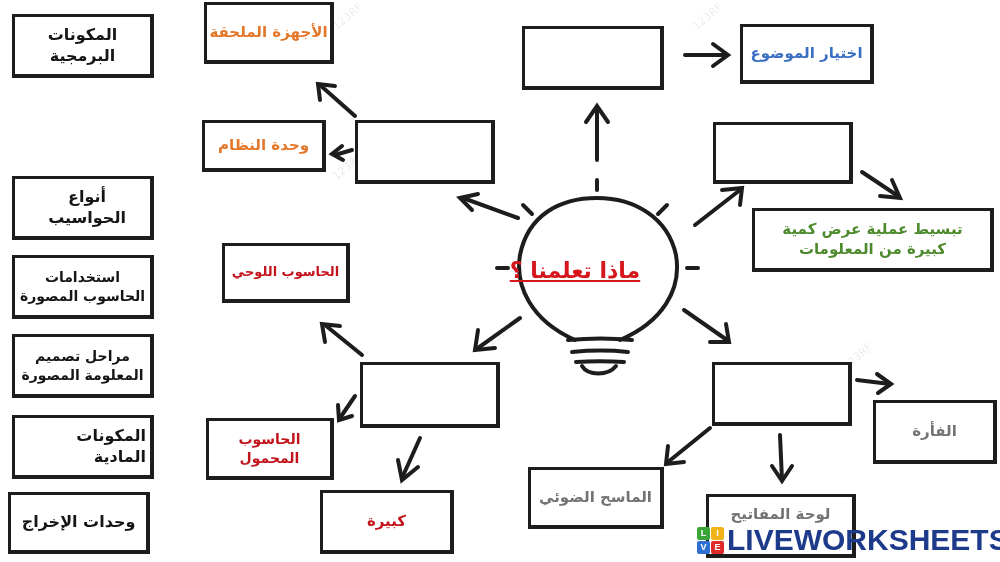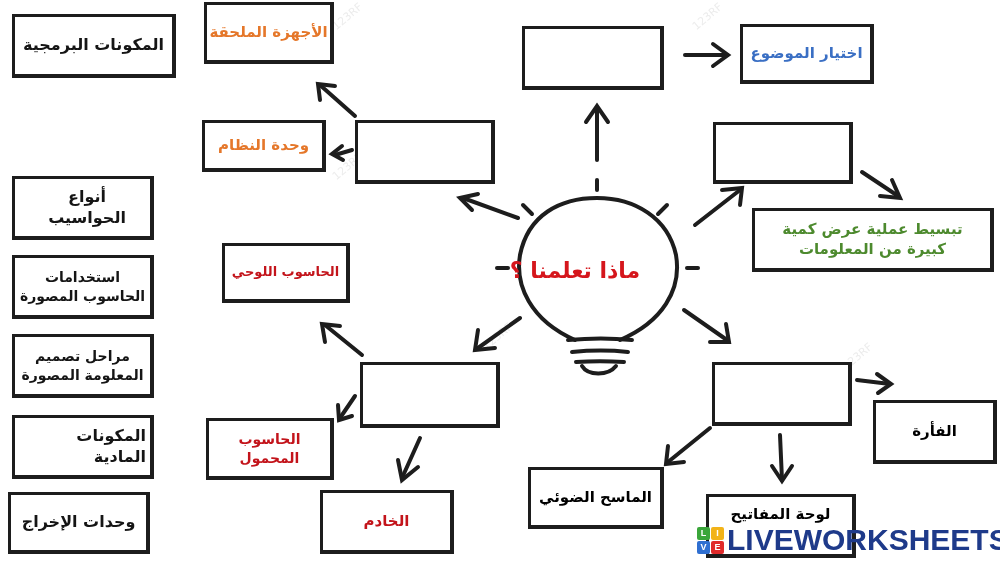--- a/index.html
+++ b/index.html
@@ -21,25 +21,26 @@
     font-weight: bold;
     line-height: 1.3;
   }
   .box.drop { cursor: pointer; }
   .answer { cursor: grab; font-size: 16px; color: #151515; padding: 0 4px; }
   .label { font-size: 15px; }
   .orange { color: #e5772a; }
   .blue { color: #3a6fc4; }
   .green { color: #4d8a2e; }
   .red { color: #c3141b; }
-  .purple { color: #000000; }
+  .purple { color: #737373; }
   .center-title {
     position: absolute; left: 495px; top: 258px; width: 160px; text-align: center;
     direction: rtl; color: #d5161c; font-weight: bold; font-size: 22px;
     font-family: "DejaVu Sans", sans-serif;
+    text-decoration: underline;
   }
   .logo {
     position: absolute; left: 697px; top: 524px; height: 32px;
     display: flex; align-items: center;
   }
   .logo-tiles { display: grid; grid-template-columns: 13px 13px; grid-template-rows: 13px 13px; gap: 1px; margin-right: 3px; }
   .tile { display: flex; align-items: center; justify-content: center; font-size: 9px; font-weight: bold; color: #ffffff; font-family: "Liberation Sans", sans-serif; border-radius: 2px; }
   .logo-text { font-family: "Liberation Sans", sans-serif; font-weight: bold; font-size: 30px; color: #1e3a8a; letter-spacing: 0px; line-height: 1; }
   .watermark { position: absolute; color: rgba(200,200,200,0.35); font-size: 11px; font-family: "DejaVu Sans", sans-serif; transform: rotate(-40deg); pointer-events: none; }
 </style>
@@ -111,40 +112,40 @@
       <line x1="710" y1="428" x2="668" y2="462"></line>
       <polyline points="668,446 666,464 684,462"></polyline>
 
       <line x1="780" y1="435" x2="782" y2="480"></line>
       <polyline points="772,466 782,481 792,466"></polyline>
     </g>
   </svg>
 
   <div class="center-title">ماذا تعلمنا ؟</div>
 
-  <div class="box answer" style="left:12px;top:14px;width:164px;height:64px;">المكونات البرمجية</div>
+  <div class="box answer" style="left:12px;top:14px;width:142px;height:64px;">المكونات البرمجية</div>
   <div class="box answer" style="left:12px;top:176px;width:142px;height:64px;padding-left:13px;">أنواع الحواسيب</div>
   <div class="box answer" style="left:12px;top:255px;width:142px;height:64px;font-size:14px;">استخدامات الحاسوب المصورة</div>
   <div class="box answer" style="left:12px;top:334px;width:142px;height:64px;font-size:14px;">مراحل تصميم المعلومة المصورة</div>
   <div class="box answer" style="left:12px;top:415px;width:142px;height:64px;text-align:right;">المكونات المادية</div>
   <div class="box answer" style="left:8px;top:492px;width:142px;height:62px;">وحدات الإخراج</div>
 
   <div class="box drop" style="left:522px;top:26px;width:142px;height:64px;"></div>
   <div class="box drop" style="left:713px;top:122px;width:140px;height:62px;"></div>
   <div class="box drop" style="left:355px;top:120px;width:140px;height:64px;"></div>
   <div class="box drop" style="left:360px;top:362px;width:140px;height:66px;"></div>
   <div class="box drop" style="left:712px;top:362px;width:140px;height:64px;"></div>
 
   <div class="box label blue" style="left:740px;top:24px;width:134px;height:60px;">اختيار الموضوع</div>
   <div class="box label green" style="left:752px;top:208px;width:242px;height:64px;font-size:15px;padding:0 6px;">تبسيط عملية عرض كمية كبيرة من المعلومات</div>
   <div class="box label orange" style="left:204px;top:2px;width:130px;height:62px;">الأجهزة الملحقة</div>
   <div class="box label orange" style="left:202px;top:120px;width:124px;height:52px;">وحدة النظام</div>
   <div class="box label red" style="left:222px;top:243px;width:128px;height:60px;font-size:13px;">الحاسوب اللوحي</div>
   <div class="box label red" style="left:206px;top:418px;width:128px;height:62px;font-size:14px;">الحاسوب المحمول</div>
-  <div class="box label red" style="left:320px;top:490px;width:134px;height:64px;">الخادم</div>
+  <div class="box label red" style="left:320px;top:490px;width:134px;height:64px;">كبيرة</div>
   <div class="box label purple" style="left:873px;top:400px;width:124px;height:64px;">الفأرة</div>
   <div class="box label purple" style="left:528px;top:467px;width:136px;height:62px;">الماسح الضوئي</div>
   <div class="box label purple" style="left:706px;top:494px;width:150px;height:64px;align-items:flex-start;padding-top:8px;">لوحة المفاتيح</div>
 
   <div class="logo">
     <div class="logo-tiles">
       <div class="tile" style="background:#3aa63a;">L</div>
       <div class="tile" style="background:#f2b318;">I</div>
       <div class="tile" style="background:#2f6fd1;">V</div>
       <div class="tile" style="background:#e02a2a;">E</div>

